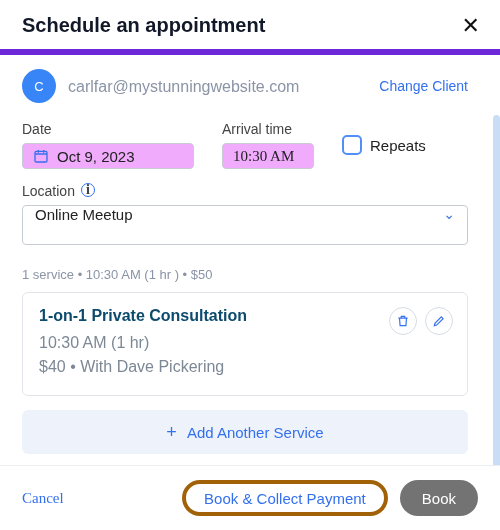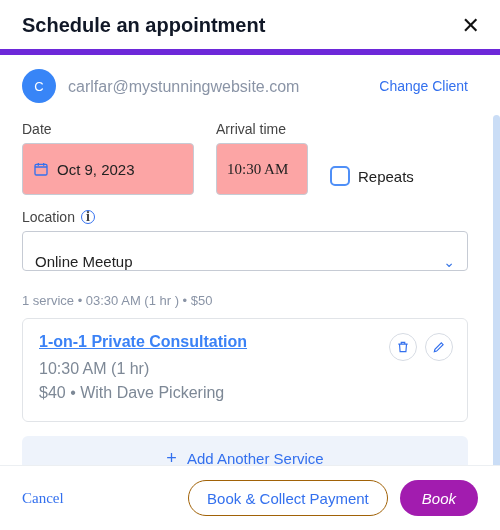--- a/index.html
+++ b/index.html
@@ -68,98 +68,98 @@
     display: flex;
     align-items: center;
     justify-content: center;
   }
   .client-info { flex: 1; }
   .client-name { font-size: 15px; font-weight: 500; color: #1f2d3d; }
   .client-email { font-size: 16px; color: #8a94a6; margin-top:1px;}
   .link { color: #3370ee; font-size: 14px; cursor: pointer; }
   .fields-row {
     display: flex;
-    gap: 22px;
-    align-items: flex-end;
+    gap: 28px;
+    align-items: center;
     margin-bottom: 14px;
     padding-right:10px;
   }
   .field { display: flex; flex-direction: column; }
   .field label { font-size: 14px; color: #444; margin-bottom: 6px; }
   .input {
     border: 1px solid #c6cbd4;
-    background: #fca5a5;
+    background: #f0abfc;
     border-radius: 4px;
-    height: 52px;
+    height: 26px;
     padding: 0 10px;
     display: flex;
     align-items: center;
     gap: 8px;
     font-size: 15px;
     color: #222;
   }
   .input.date { width: 172px; }
   .input.time { width: 92px; font-family: Liberation Serif, serif; }
   .repeat-wrap { display:flex; align-items:center; gap:8px; height:38px; }
   .checkbox {
     width: 20px; height: 20px;
     border: 2px solid #4f8ff7;
     border-radius: 5px;
     background:#fff;
   }
   .repeat-label { font-size:15px; color:#222; }
-  .location-label-row { display:flex; align-items:center; gap:6px; margin-bottom:6px; }
+  .location-label-row { display:flex; gap:6px; margin-bottom:6px; }
   .location-label-row span { font-size:14px; color:#444;}
   .info-icon {
     width:14px;height:14px;border:1.5px solid #3370ee;border-radius:50%;
     display:flex;align-items:center;justify-content:center;
     font-size:10px;color:#3370ee;font-weight:600;font-family:serif;
   }
   .select {
     border:1px solid #c6cbd4;border-radius:4px;height:40px;
-    display:flex;align-items:flex-end;justify-content:space-between;
+    display:flex;align-items:flex-start;justify-content:space-between;
     padding:0 12px;font-size:15px;color:#222;cursor:pointer;
     margin-bottom:22px;
     margin-right:10px;
   }
   .chevron { color:#3c78e6; font-size:14px;}
   .summary { font-size:13px;color:#8a94a6;margin-bottom:10px;}
   .service-card {
     border:1px solid #e1e4e8;border-radius:6px;
     padding:14px 14px 16px 16px;
     margin-bottom:14px;
     display:flex;justify-content:space-between;align-items:flex-start;
     margin-right:10px;
   }
-  .service-title{font-size:16px;font-weight:600;color:#3b82f6;margin-bottom:6px;text-decoration:underline;}
+  .service-title{font-size:16px;font-weight:600;color:#0c4a6e;margin-bottom:6px;}
   .service-meta{font-size:16px;color:#7d8896;line-height:1.5;}
   .service-actions{display:flex;gap:8px;}
   .icon-btn{width:28px;height:28px;border:1px solid #d6dbe3;border-radius:50%;
     display:flex;align-items:center;justify-content:center;cursor:pointer;}
   .icon-btn svg{width:14px;height:14px;}
   .add-service{
     background:#eef3fb;border-radius:6px;height:44px;
     display:flex;align-items:center;justify-content:center;gap:10px;
     color:#3370ee;font-size:15px;cursor:pointer;font-weight:400;
     margin-right:10px;
     margin-bottom:22px;
   }
   .footer{
     border-top:1px solid #eceff2;
     padding:14px 22px;display:flex;align-items:center;gap:12px;
   }
   .footer .link{flex:0 0 auto;font-size:15px;font-family:Liberation Serif, serif;}
   .spacer{flex:1;}
   .btn-outline{
-    border:1px solid #a16207;color:#3370ee;background:#fff;
+    border:4px solid #a16207;color:#3370ee;background:#fff;
     border-radius:20px;height:36px;padding:0 18px;font-size:15px;cursor:pointer;
   }
   .btn-primary{
-    background:#a21caf;color:#fff;border:none;border-radius:20px;
-    height:36px;padding:0 22px;font-size:15px;cursor:pointer;font-style:italic;
+    background:#737373;color:#fff;border:none;border-radius:20px;
+    height:36px;padding:0 22px;font-size:15px;cursor:pointer;
   }
   .cal-icon{width:16px;height:16px;}
 </style>
 </head>
 <body>
 
 <div class="modal">
   <div class="header">
     <h1>Schedule an appointment</h1>
     <div class="close-btn">✕</div>
@@ -201,21 +201,21 @@
 
     <div class="location-label-row">
       <span>Location</span>
       <span class="info-icon">i</span>
     </div>
     <div class="select">
       <span>Online Meetup</span>
       <span class="chevron">⌄</span>
     </div>
 
-    <div class="summary">1 service • 03:30 AM (1 hr ) • $50</div>
+    <div class="summary">1 service • 10:30 AM (1 hr ) • $50</div>
 
     <div class="service-card">
       <div>
         <div class="service-title">1-on-1 Private Consultation</div>
         <div class="service-meta">
           <div>10:30 AM  (1 hr)</div>
           <div>$40 • With Dave Pickering</div>
         </div>
       </div>
       <div class="service-actions">

